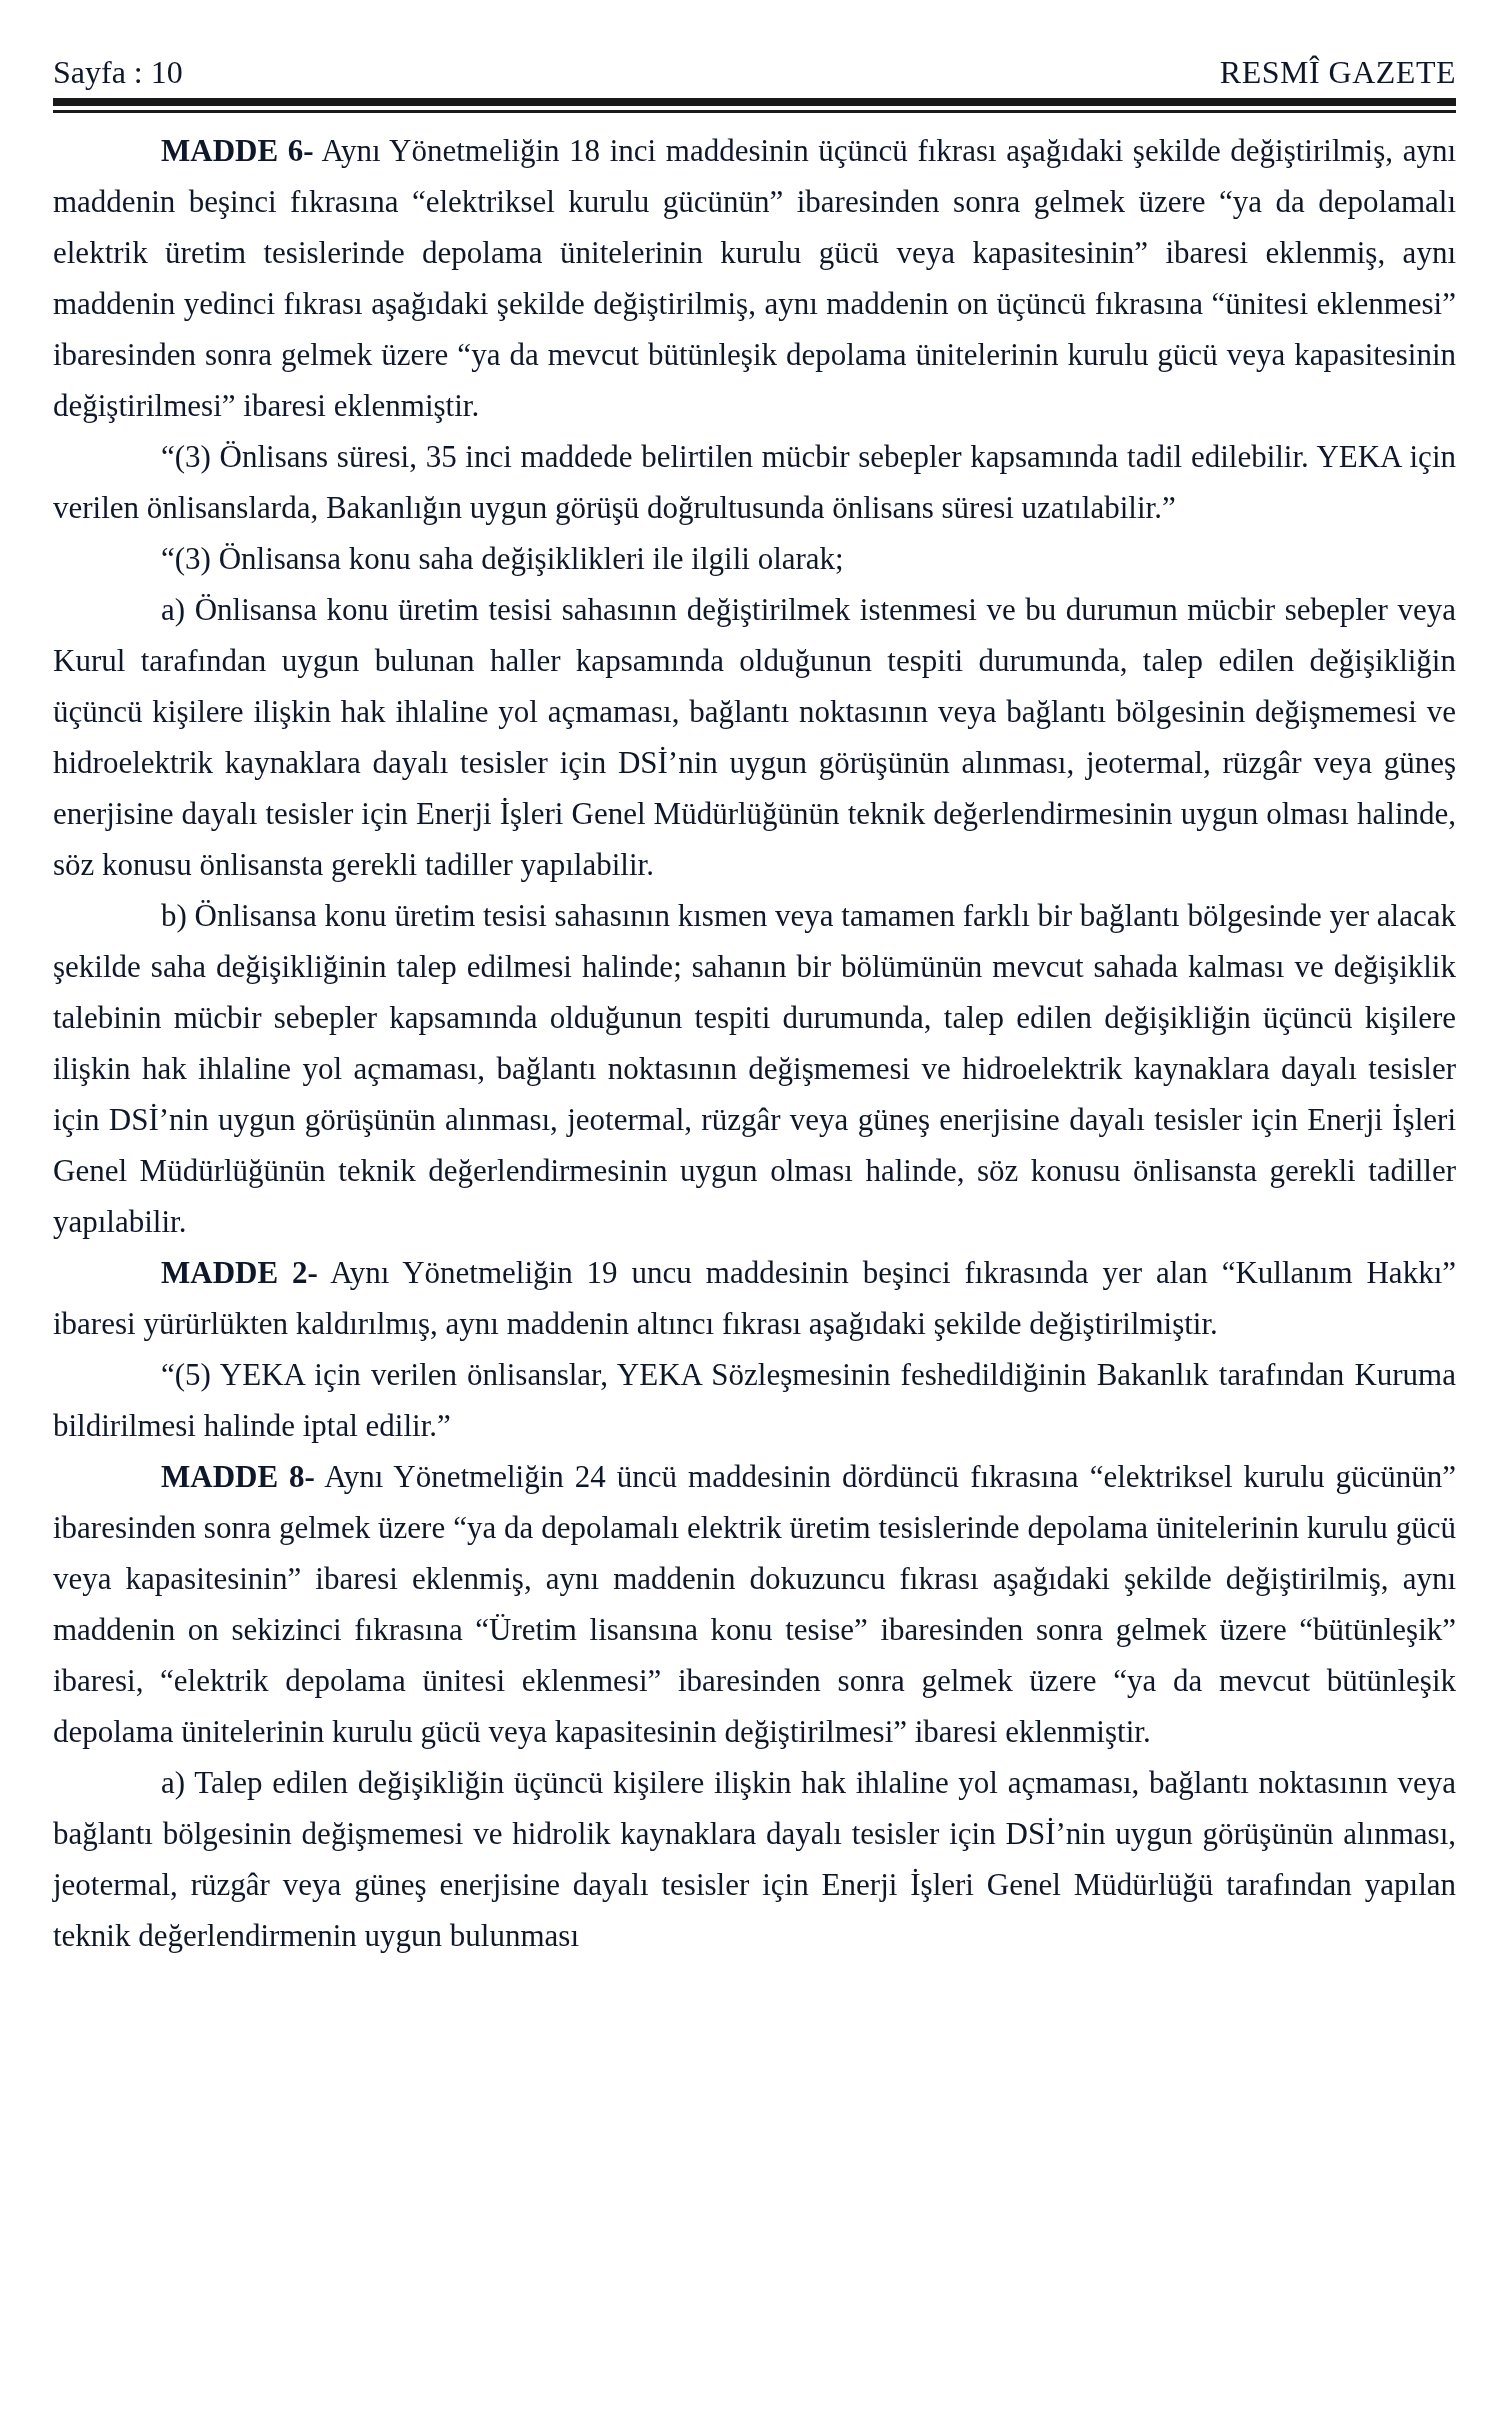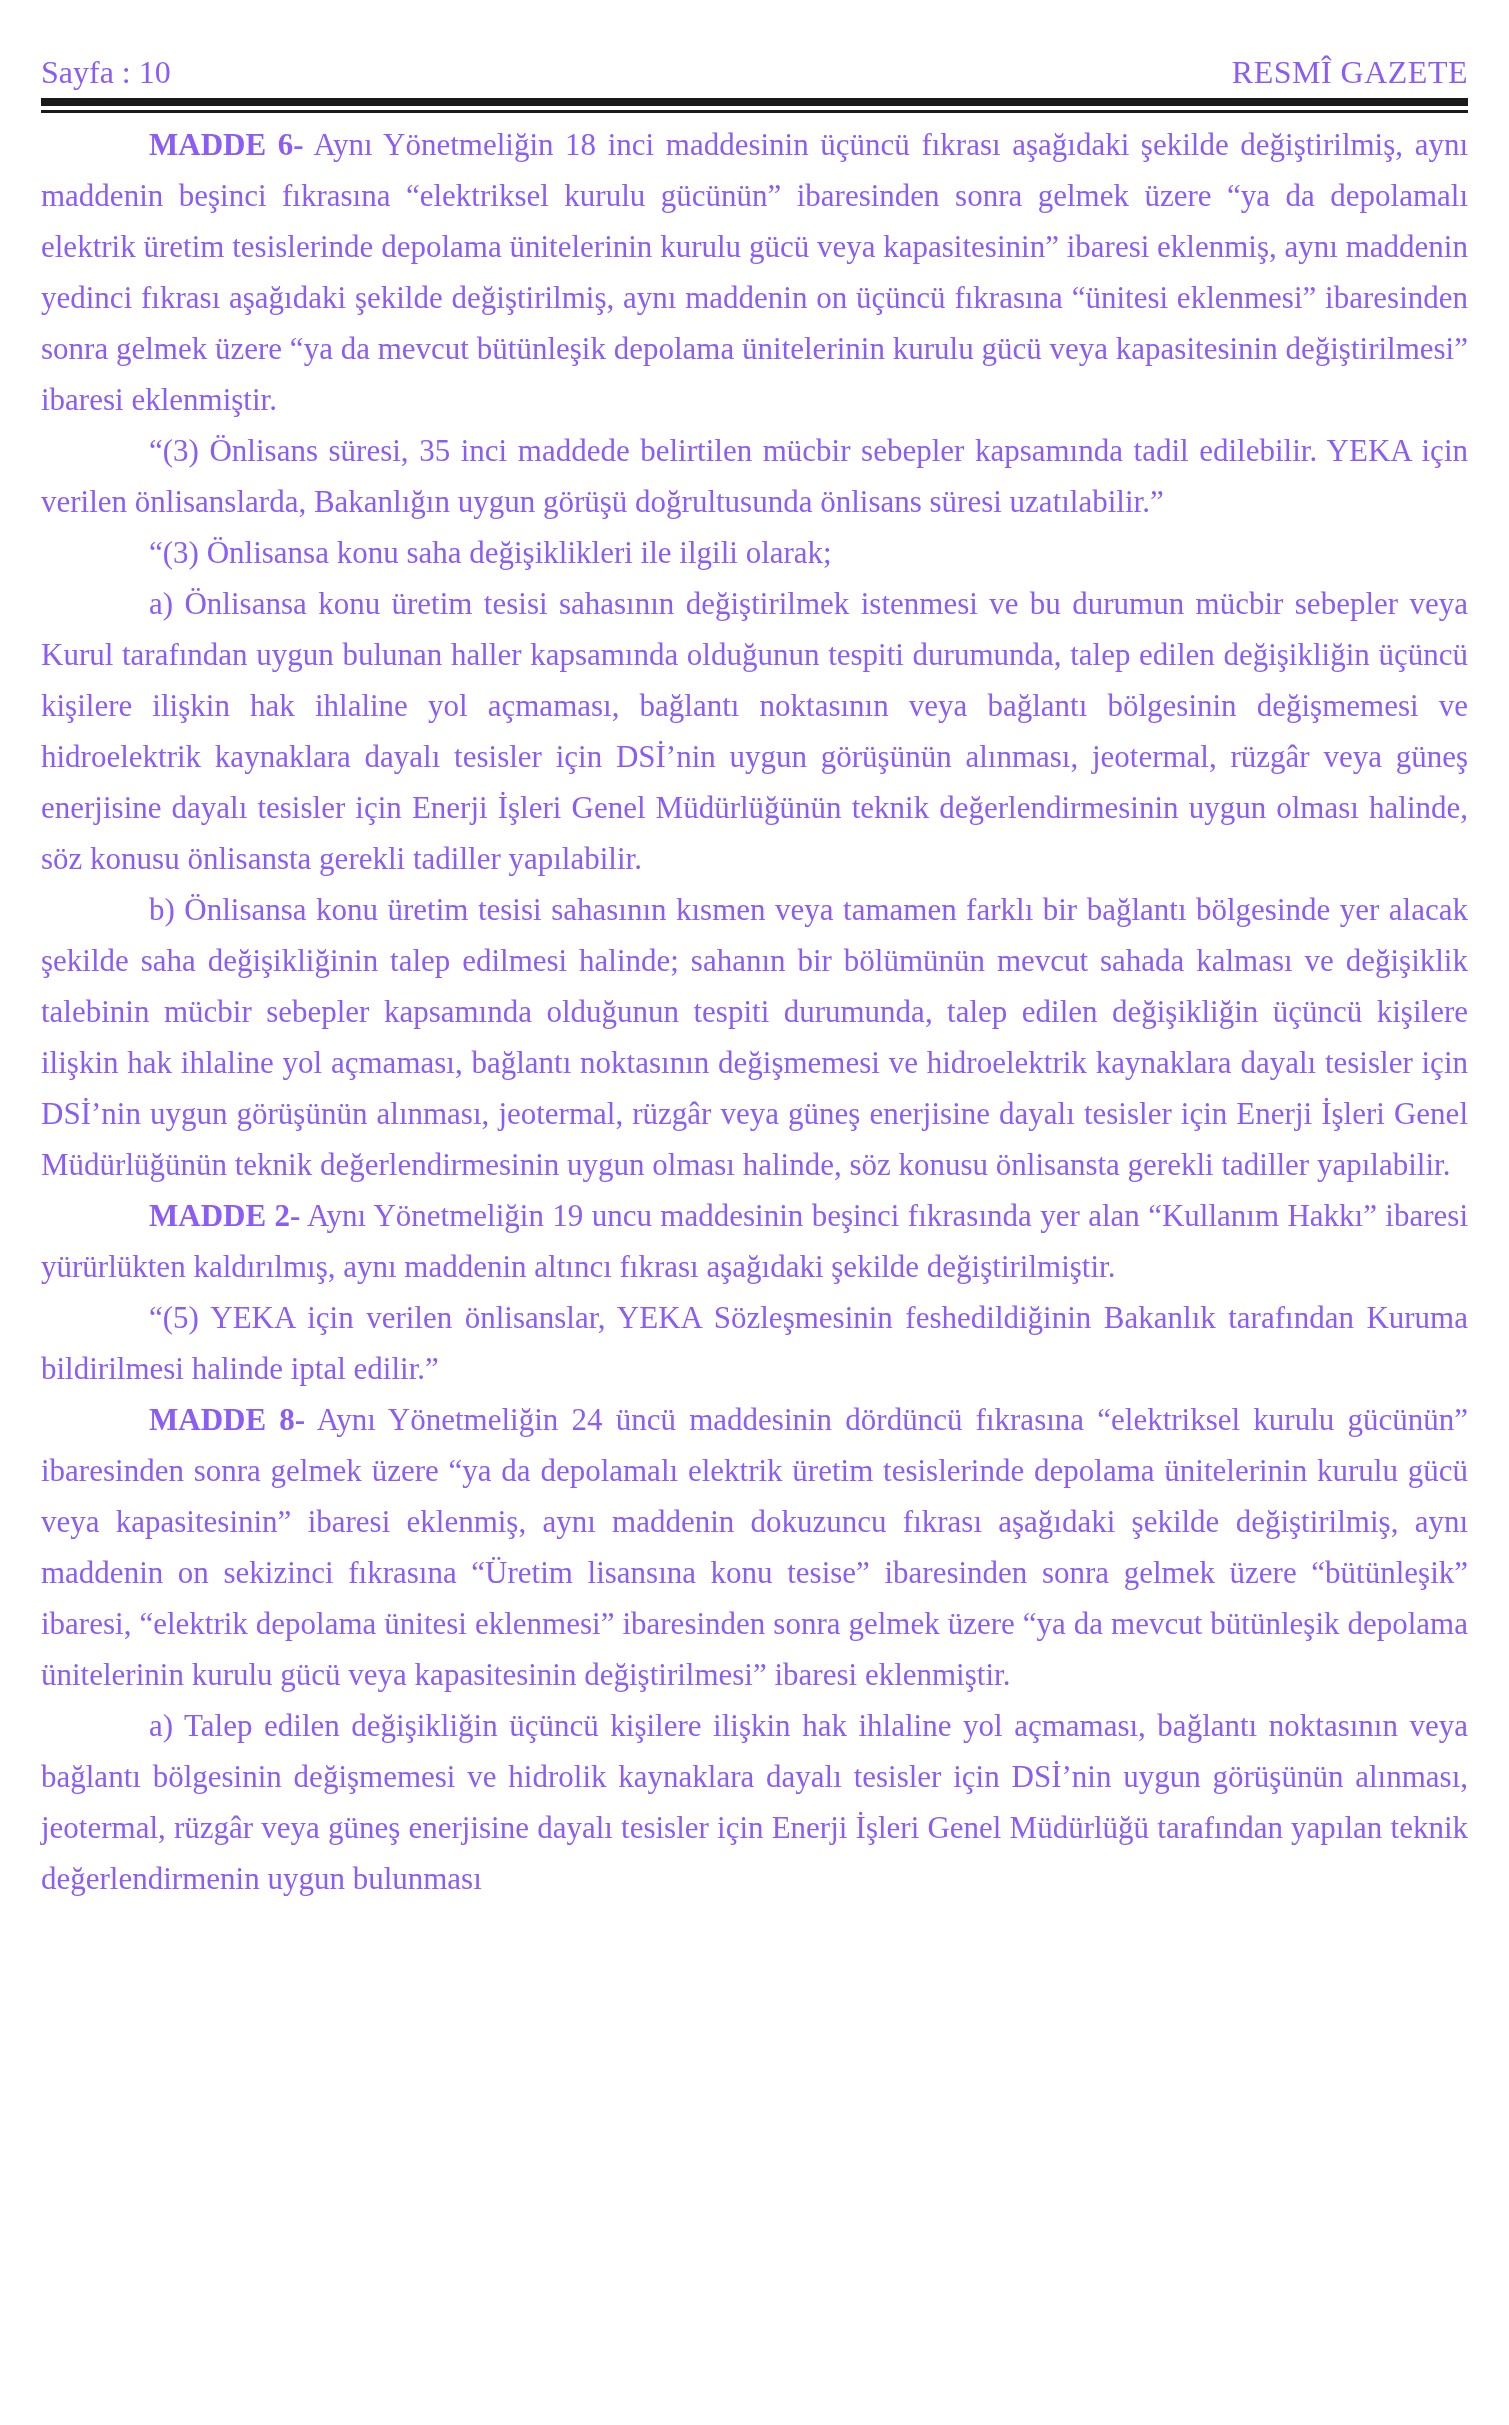--- a/index.html
+++ b/index.html
@@ -5,25 +5,25 @@
   html, body {
     margin: 0;
     padding: 0;
     background: #ffffff;
   }
   .page {
     position: relative;
     width: 1509px;
     height: 2276px;
     background: #ffffff;
-    color: #8b5cf6;
+    color: #0f172a;
     font-family: "Liberation Serif", "DejaVu Serif", serif;
     overflow: hidden;
     box-sizing: border-box;
-    padding: 0 41px;
+    padding: 0 53px;
   }
   .header-row {
     display: flex;
     justify-content: space-between;
     align-items: baseline;
     padding-top: 53px;
     font-size: 32px;
     line-height: 38px;
     white-space: nowrap;
   }
@@ -36,21 +36,21 @@
   .rule-thick {
     height: 8.5px;
     background: #1a1a1a;
   }
   .rule-thin {
     height: 2.8px;
     background: #1a1a1a;
     margin-top: 3.8px;
   }
   .doc-body {
-    margin-top: 6px;
+    margin-top: 12px;
     font-size: 31px;
     line-height: 51px;
     text-align: justify;
   }
   .doc-body p {
     margin: 0;
     padding: 0;
     text-indent: 108px;
   }
   .doc-body b {

